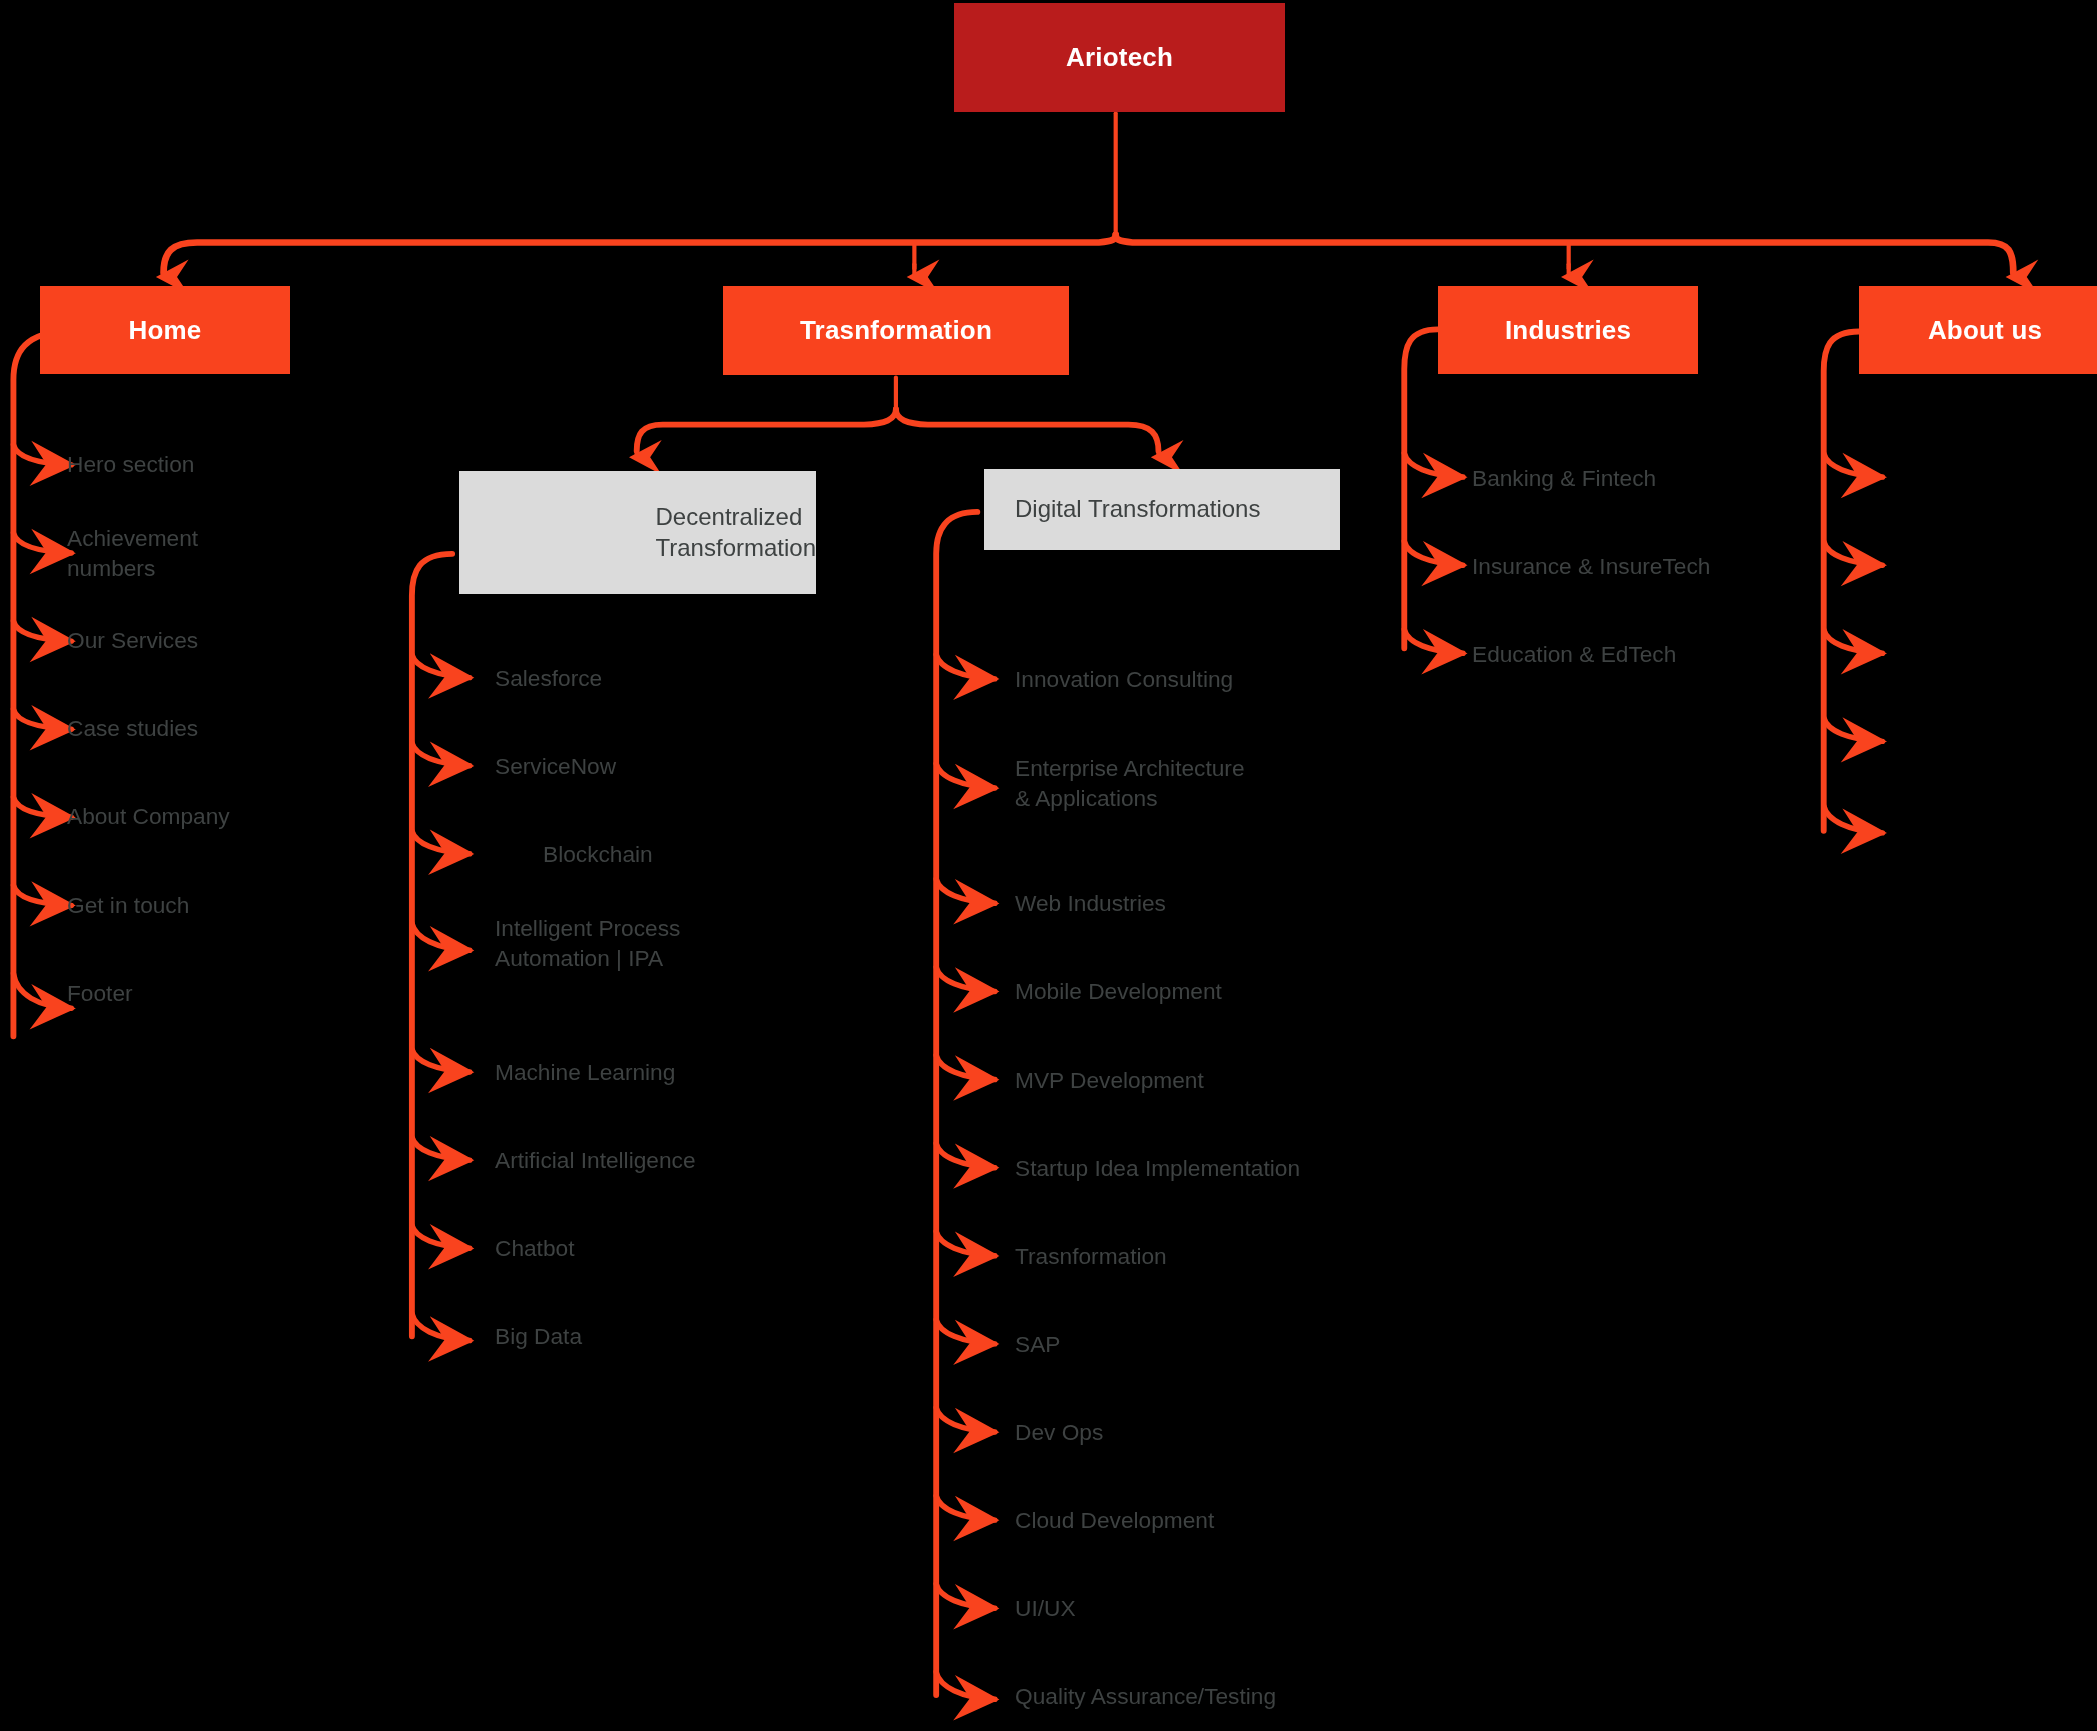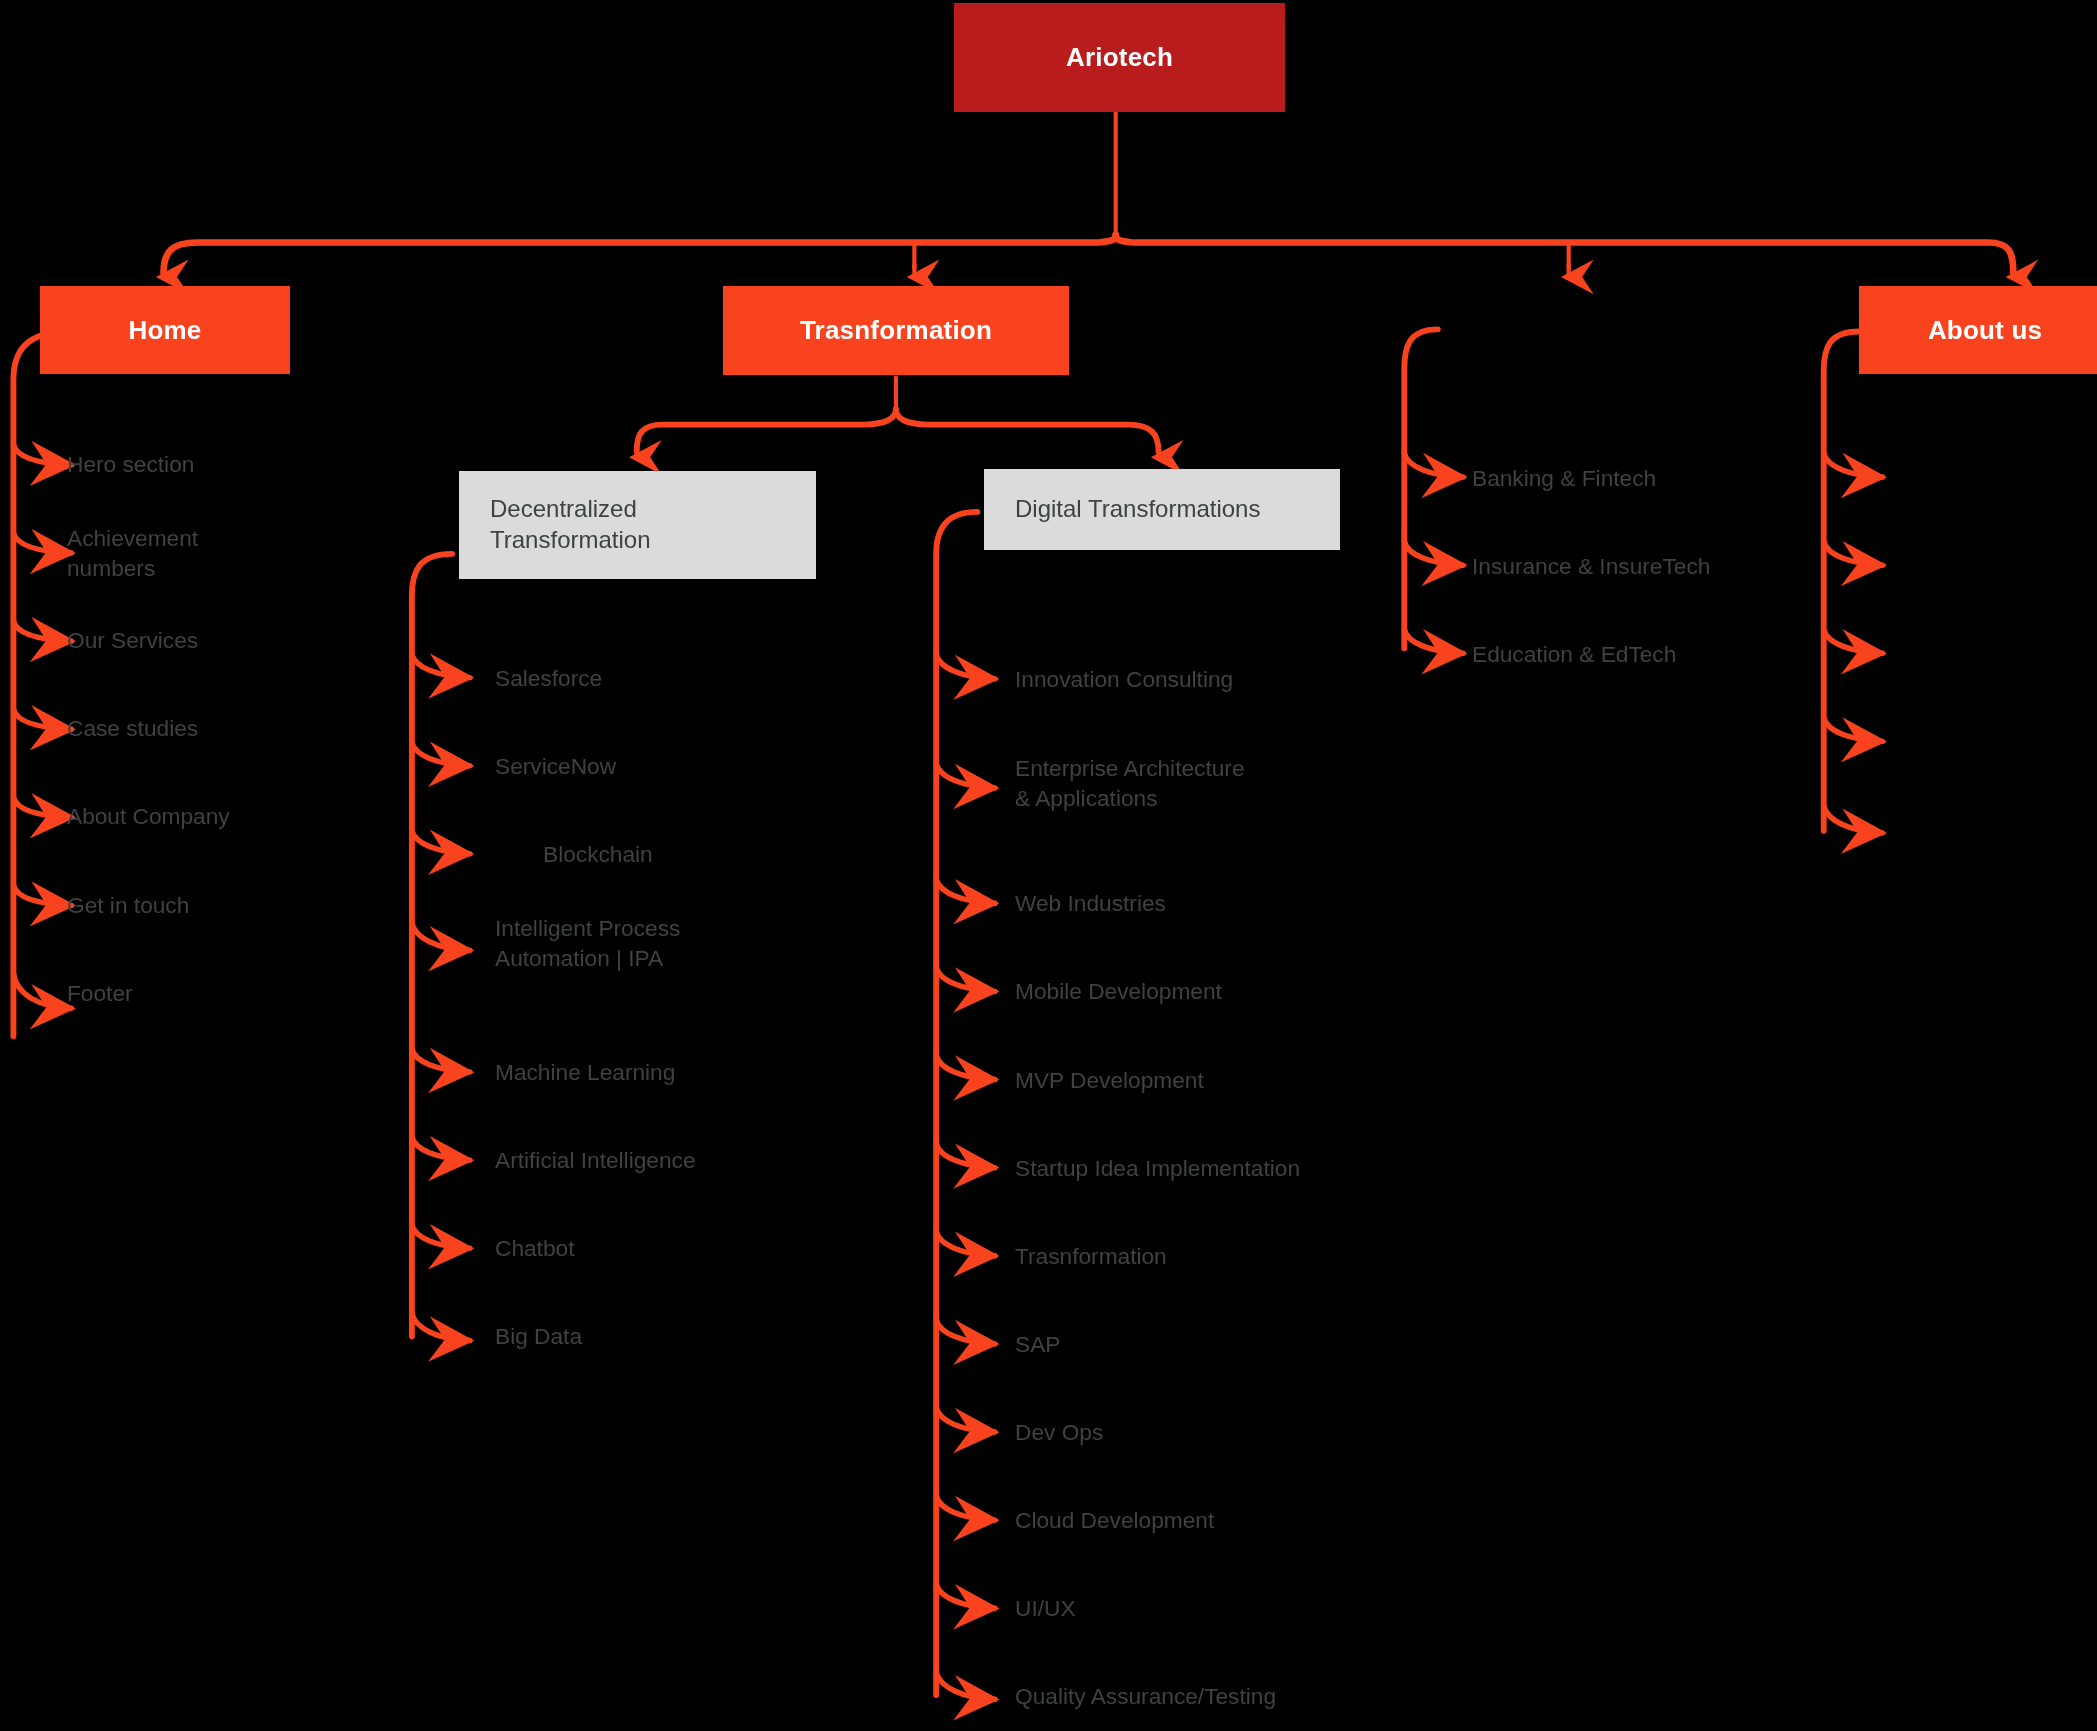--- a/index.html
+++ b/index.html
@@ -163,26 +163,29 @@
   </div>
 
   <div class="node-box lvl1" style="left:40px; top:286px; width:250px; height:88px;">
     <span class="node-label">Home</span>
   </div>
 
   <div class="node-box lvl1" style="left:723px; top:286px; width:346px; height:89px;">
     <span class="node-label">Trasnformation</span>
   </div>
 
+  <div class="node-box lvl1" style="left:1438px; top:286px; width:260px; height:88px;">
+    <span class="node-label">Industries</span>
+  </div>
 
   <div class="node-box lvl1" style="left:1859px; top:286px; width:252px; height:88px;">
     <span class="node-label">About us</span>
   </div>
 
-  <div class="node-box lvl2" style="left:459px; top:471px; width:357px; height:108px;">
+  <div class="node-box lvl2" style="left:459px; top:471px; width:357px; height:123px;justify-content:flex-end;">
     <span class="node-label">Decentralized
 Transformation</span>
   </div>
 
   <div class="node-box lvl2" style="left:984px; top:469px; width:356px; height:81px;">
     <span class="node-label">Digital Transformations</span>
   </div>
 
   <div class="leaf-label" style="left:67px; top:450px;"><span>Hero section</span></div>
   <div class="leaf-label" style="left:67px; top:524px;"><span>Achievement

